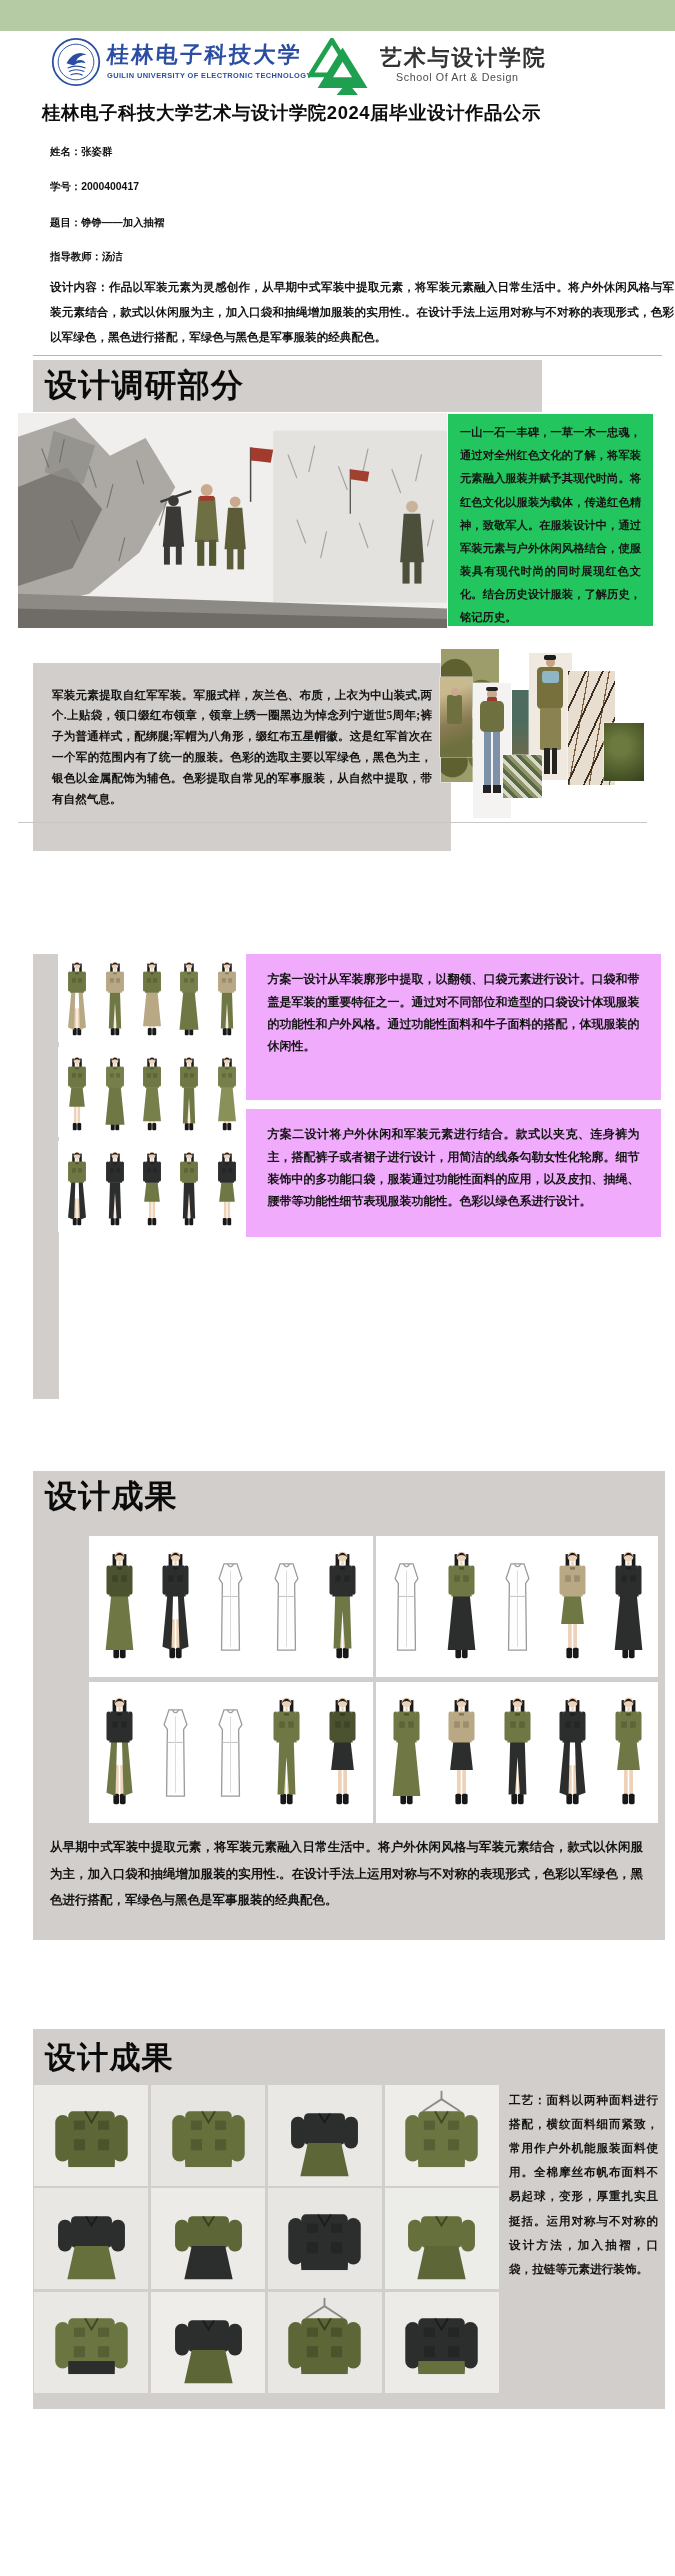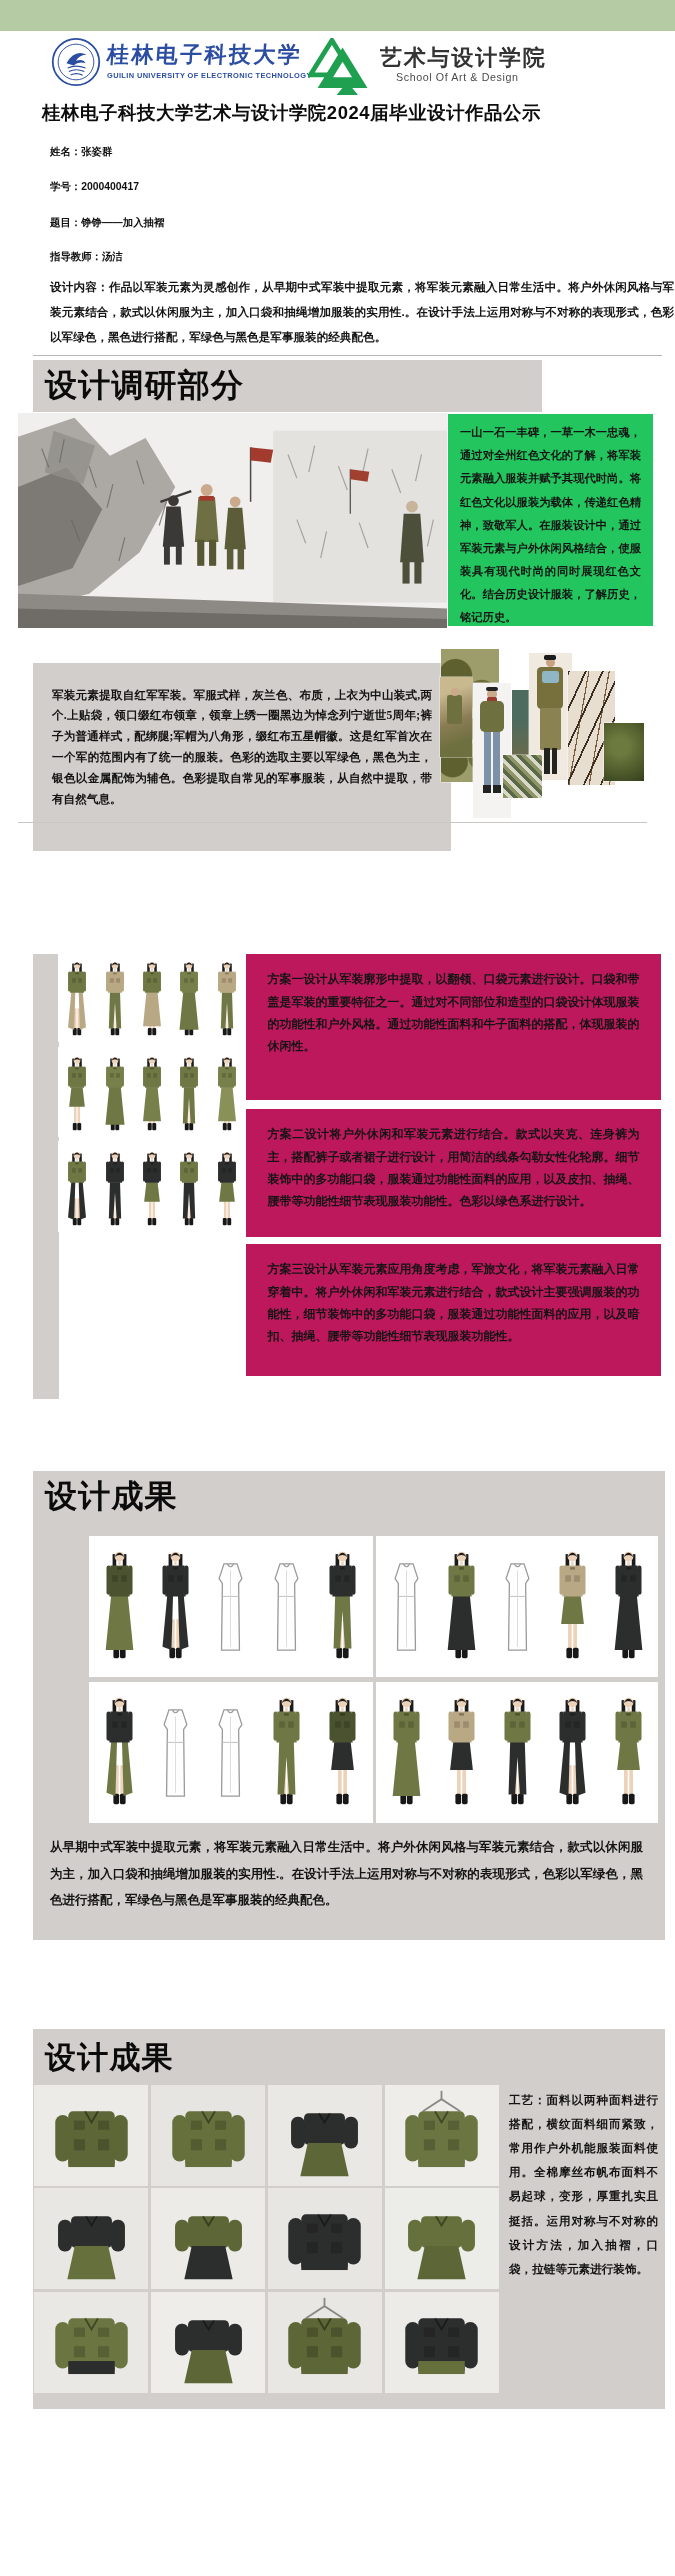--- a/index.html
+++ b/index.html
@@ -33,21 +33,21 @@
         font-size:11.3px;line-height:2.05;text-align:justify;color:#141414;}
   .res-left{left:33px;top:636px;width:418px;height:188px;background:#d2cecb;box-sizing:border-box;
         padding:22.5px 19px 0 19px;margin-top:27px;}
   .res-left p{font-size:11.6px;line-height:1.8;}
   .moodboard{left:440px;top:644px;width:208px;height:178px;}
   .mtile{position:absolute;box-shadow:0 0 0 0.6px rgba(255,255,255,.6);}
   
   .leftstrip{left:33px;top:954px;width:25.5px;height:445px;background:#d2cecb;}
   .figpanel{background:#fff;left:58px;width:188px;display:flex;justify-content:space-evenly;
         align-items:flex-end;padding-top:1.8px;box-sizing:border-box;}
-  .textblock{left:246px;width:415px;background:#be185d;box-sizing:border-box;padding:14.2px 21.4px 0 21.4px;}
+  .textblock{left:246px;width:415px;background:#f0abfc;box-sizing:border-box;padding:14.2px 21.4px 0 21.4px;}
   .textblock p{margin:0;font-family:"Liberation Serif",serif;font-weight:600;font-size:12px;
         line-height:1.86;text-align:justify;color:#141414;}
   
   .grayblock{background:#d2cecb;}
   .respanel{background:#fff;display:flex;justify-content:space-evenly;align-items:center;}
   .summary{left:50px;top:1834px;width:593px;font-family:"Liberation Serif",serif;font-weight:600;
         font-size:12.5px;line-height:2.12;text-align:justify;margin:0;color:#141414;}
   
   .photogrid{left:34px;top:2085px;width:465px;display:grid;grid-template-columns:repeat(4,1fr);gap:2.4px;}
   .photo{height:101px;position:relative;overflow:hidden;}
@@ -490,23 +490,20 @@
     <path d="M23.5 14 Q30 2.5 36.5 14 Q30 8 23.5 14 Z" fill="#1b1b1b"></path>
   </svg>
     </div>
 
   <div class="abs textblock" style="top:954px;height:146px">
     <p>方案一设计从军装廓形中提取，以翻领、口袋元素进行设计。口袋和带盖是军装的重要特征之一。通过对不同部位和造型的口袋设计体现服装的功能性和户外风格。通过功能性面料和牛子面料的搭配，体现服装的休闲性。</p>
   </div>
   <div class="abs textblock" style="top:1109px;height:128px">
     <p>方案二设计将户外休闲和军装元素进行结合。款式以夹克、连身裤为主，搭配裤子或者裙子进行设计，用简洁的线条勾勒女性化轮廓。细节装饰中的多功能口袋，服装通过功能性面料的应用，以及皮扣、抽绳、腰带等功能性细节表现服装功能性。色彩以绿色系进行设计。</p>
   </div>
-  <div class="abs textblock" style="top:1244px;height:132px">
-    <p>方案三设计从军装元素应用角度考虑，军旅文化，将军装元素融入日常穿着中。将户外休闲和军装元素进行结合，款式设计主要强调服装的功能性，细节装饰中的多功能口袋，服装通过功能性面料的应用，以及暗扣、抽绳、腰带等功能性细节表现服装功能性。</p>
-  </div>
 
   <div class="abs band" style="left:33px;top:1471px;width:632px;height:51px">
     <h2>设计成果</h2>
   </div>
   <div class="abs grayblock" style="left:33px;top:1522px;width:632px;height:418px"></div>
 
   <div class="abs respanel" style="left:89px;top:1536px;width:284px;height:141px">
       <svg width="51" height="122" viewBox="0 0 60 150">
     <rect x="21.5" y="10" width="4.5" height="42" fill="#1b1b1b"></rect>
         <rect x="34" y="10" width="4.5" height="42" fill="#1b1b1b"></rect>

